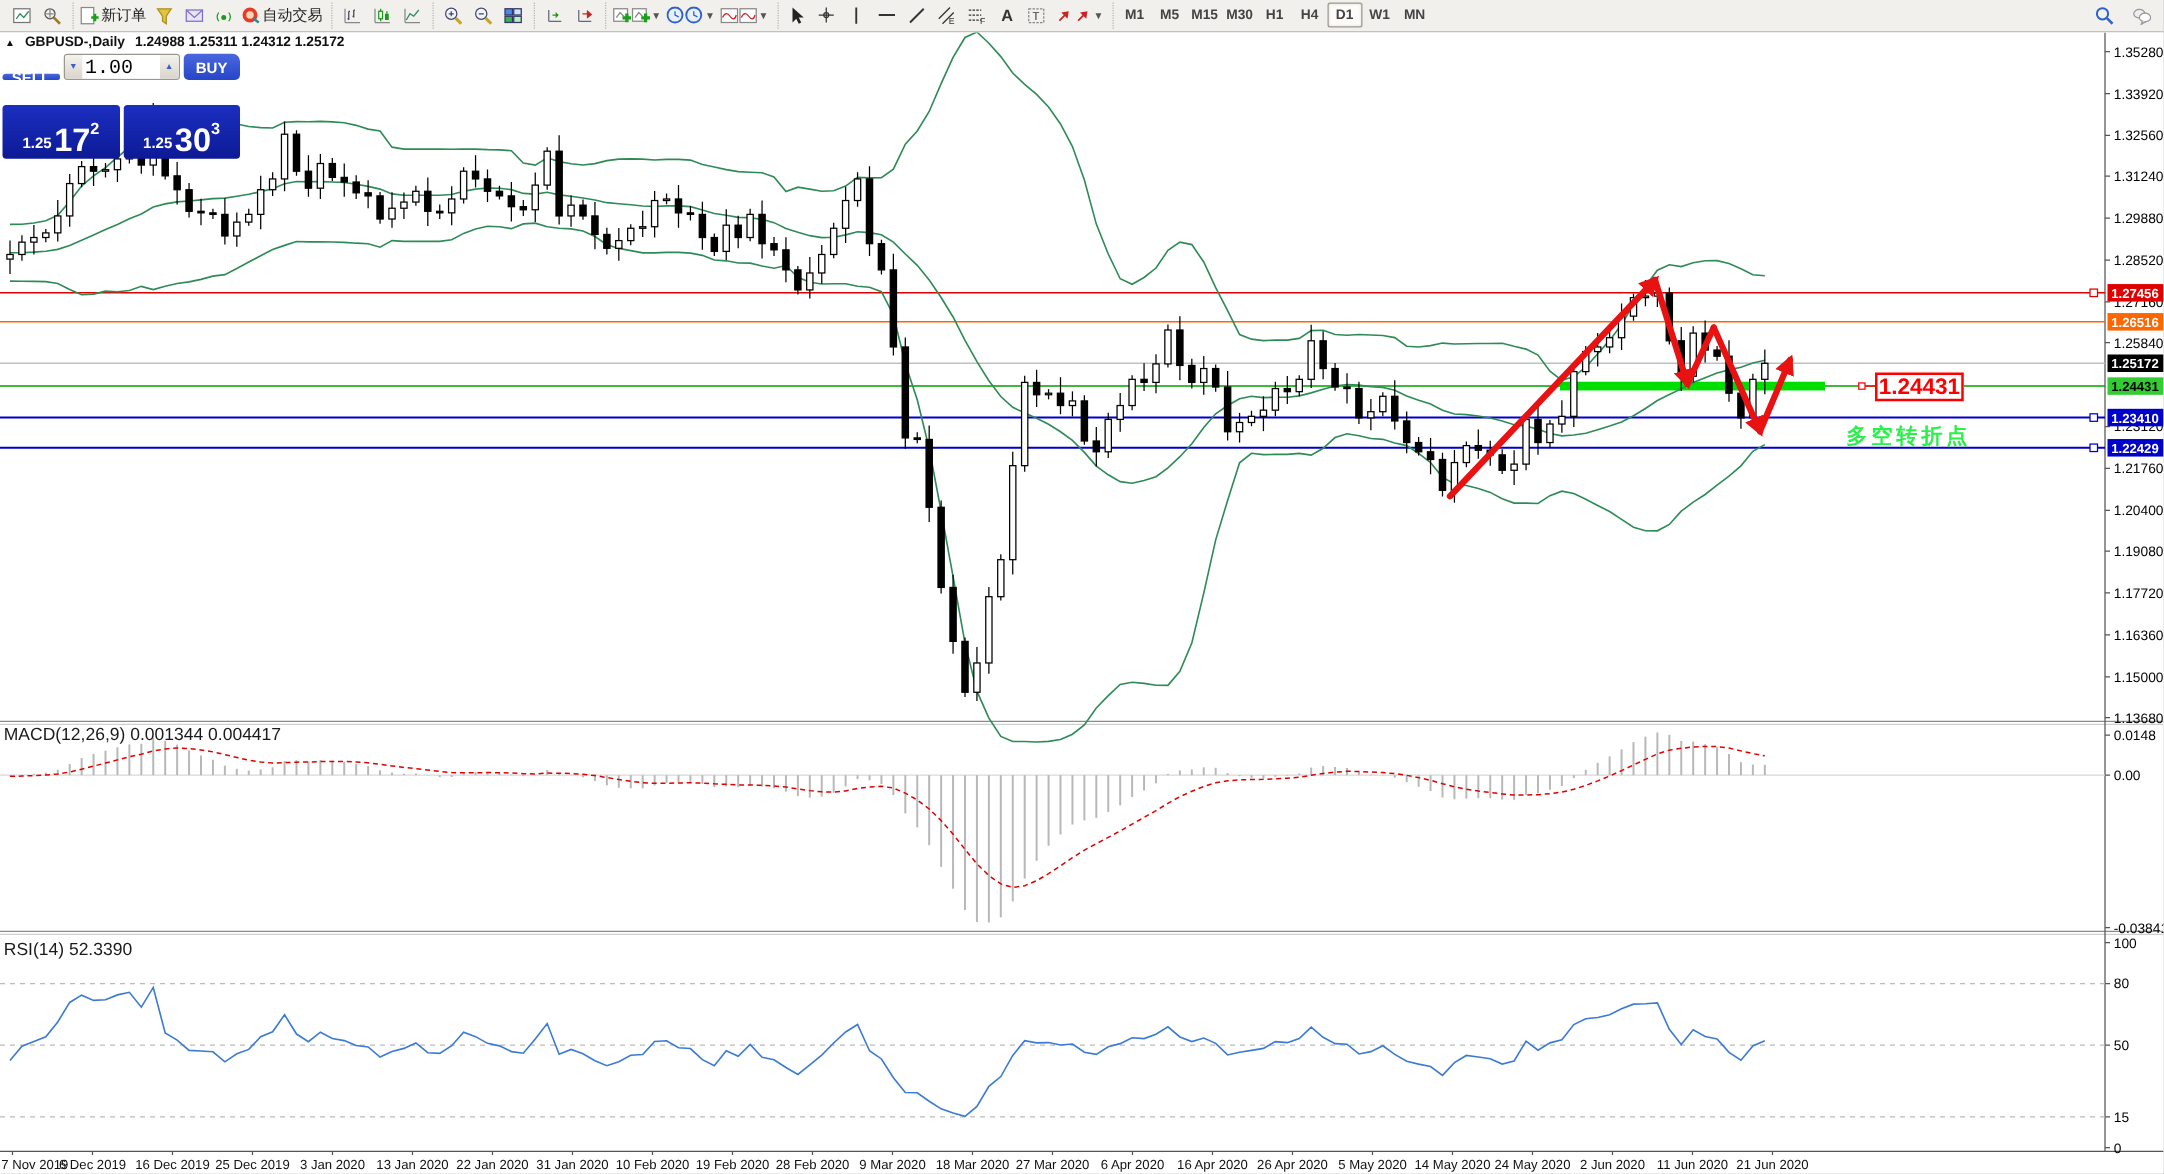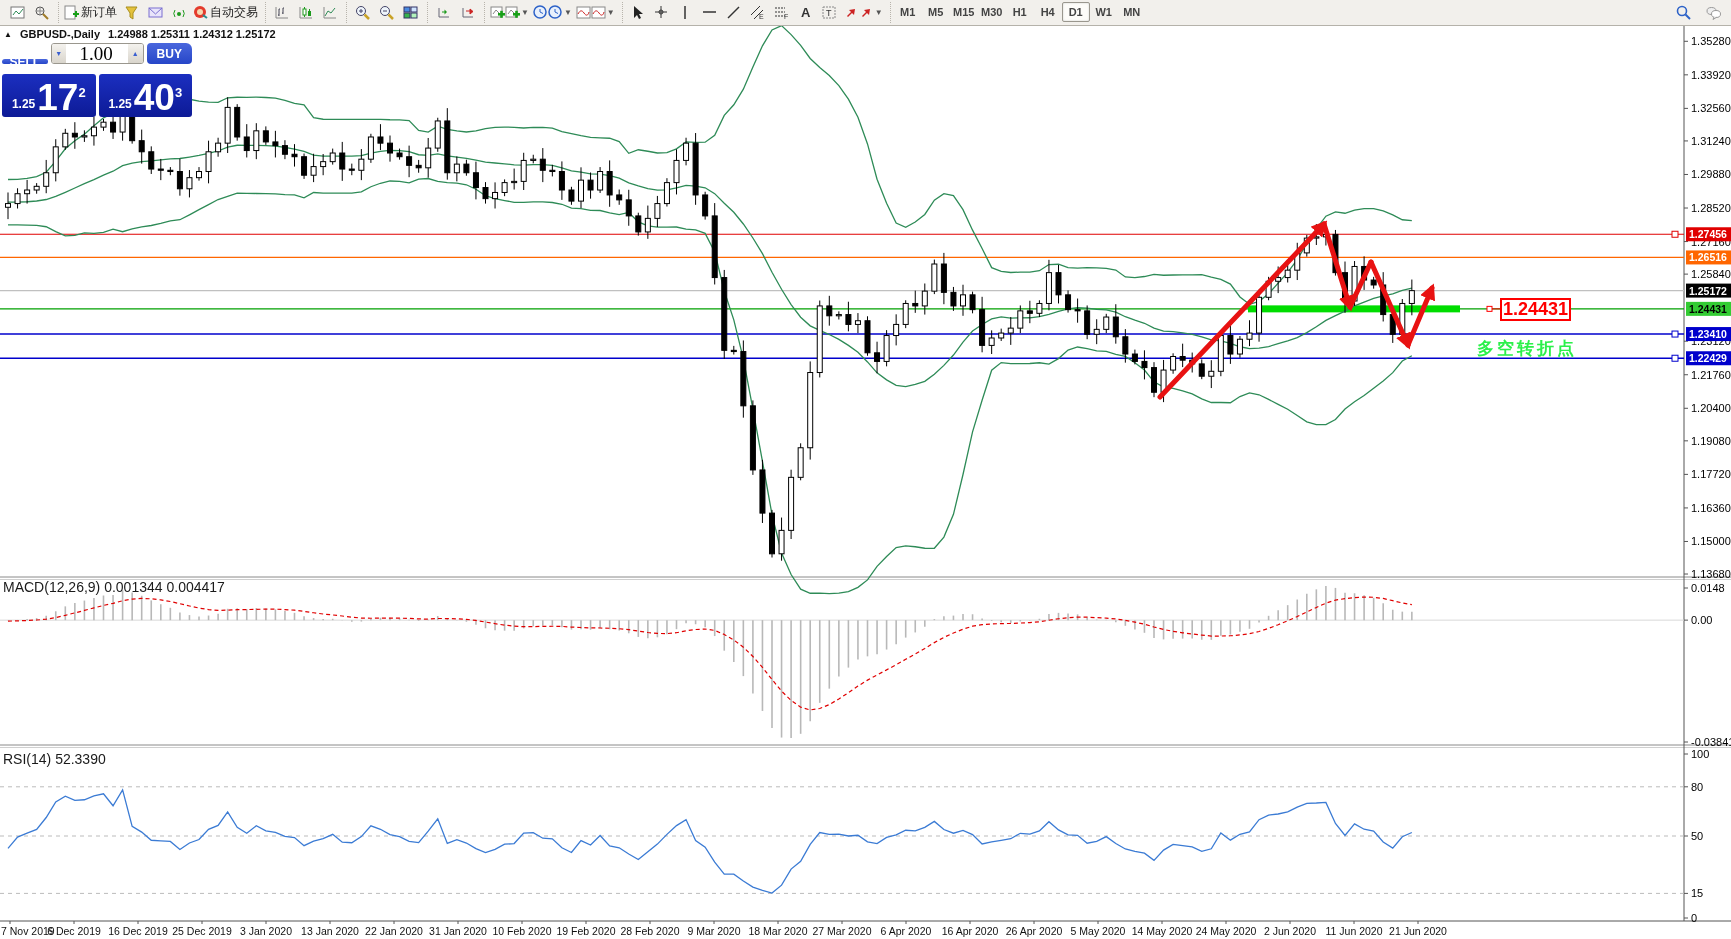--- a/index.html
+++ b/index.html
@@ -30,27 +30,27 @@
   #trade-panel{position:absolute;left:2px;top:17px;width:190px;}
   #tp-row1{display:flex;align-items:stretch;height:21px;gap:0;}
   .tp-btn{width:46px;background:linear-gradient(#4a67dd,#2646c8);color:#fff;font-size:12px;
     font-weight:bold;display:flex;align-items:center;justify-content:center;border-radius:4px;}
   #tp-sell{border-top-left-radius:6px;margin-top:16px;}
   #tp-buy{border-top-right-radius:6px;margin-left:3px;}
   #tp-vol-wrap{display:flex;align-items:stretch;margin-left:3px;margin-right:0;
     border:1px solid #9a978e;background:#fff;border-radius:3px;overflow:hidden;}
   .spin{width:15px;background:linear-gradient(#f4f2ee,#d9d5cc);color:#3a5fd0;font-size:7px;
     display:flex;align-items:center;justify-content:center;}
-  #tp-vol{width:56px;border:none;font-size:19px;text-align:center;padding-right:4px;outline:none;
-    font-family:Liberation Serif, serif;}
-  #tp-row2{display:flex;margin-top:10px;gap:3px;}
+  #tp-vol{width:56px;border:none;font-size:16px;text-align:left;padding-right:4px;outline:none;
+    font-family:Liberation Mono, monospace;}
+  #tp-row2{display:flex;margin-top:20px;gap:3px;}
   .tp-quote{width:103px;height:40px;background:linear-gradient(#1b2fc0,#0d1a96);color:#fff;
     border-radius:3px;display:flex;align-items:flex-end;justify-content:center;padding-bottom:3px;}
   .tp-quote .small{font-size:12px;font-weight:bold;margin-right:2px;margin-bottom:3px;}
-  .tp-quote .big{font-size:37px;font-weight:bold;line-height:0.9;}
+  .tp-quote .big{font-size:26px;font-weight:bold;line-height:0.9;}
   .tp-quote .sup{font-size:13px;font-weight:bold;margin-bottom:14px;}
   
   .pane-label{position:absolute;font-size:14px;color:#1a1a1a;}
   
   #price-note-box{position:absolute;left:1500px;top:272px;width:67px;height:19px;
     border:2px solid #f00;color:#f00;font-size:18px;font-weight:bold;background:#fff;
     display:flex;align-items:center;justify-content:center;letter-spacing:0;}
   #cn-note{position:absolute;left:1477px;top:311px;font-size:17px;font-weight:bold;
     color:#2bf04a;letter-spacing:3px;white-space:nowrap;}
 </style>
@@ -921,21 +921,21 @@
         <div class="tp-btn" id="tp-buy">BUY</div>
       </div>
       <div id="tp-row2">
         <div class="tp-quote">
           <span class="small">1.25</span>
           <span class="big">17</span>
           <span class="sup">2</span>
         </div>
         <div class="tp-quote">
           <span class="small">1.25</span>
-          <span class="big">40</span>
+          <span class="big">30</span>
           <span class="sup">3</span>
         </div>
       </div>
     </div>
 
     <div class="pane-label" style="left:3px;top:553px;">
       <span>MACD(12,26,9)</span>
       <span>0.001344</span>
       <span>0.004417</span>
     </div>

